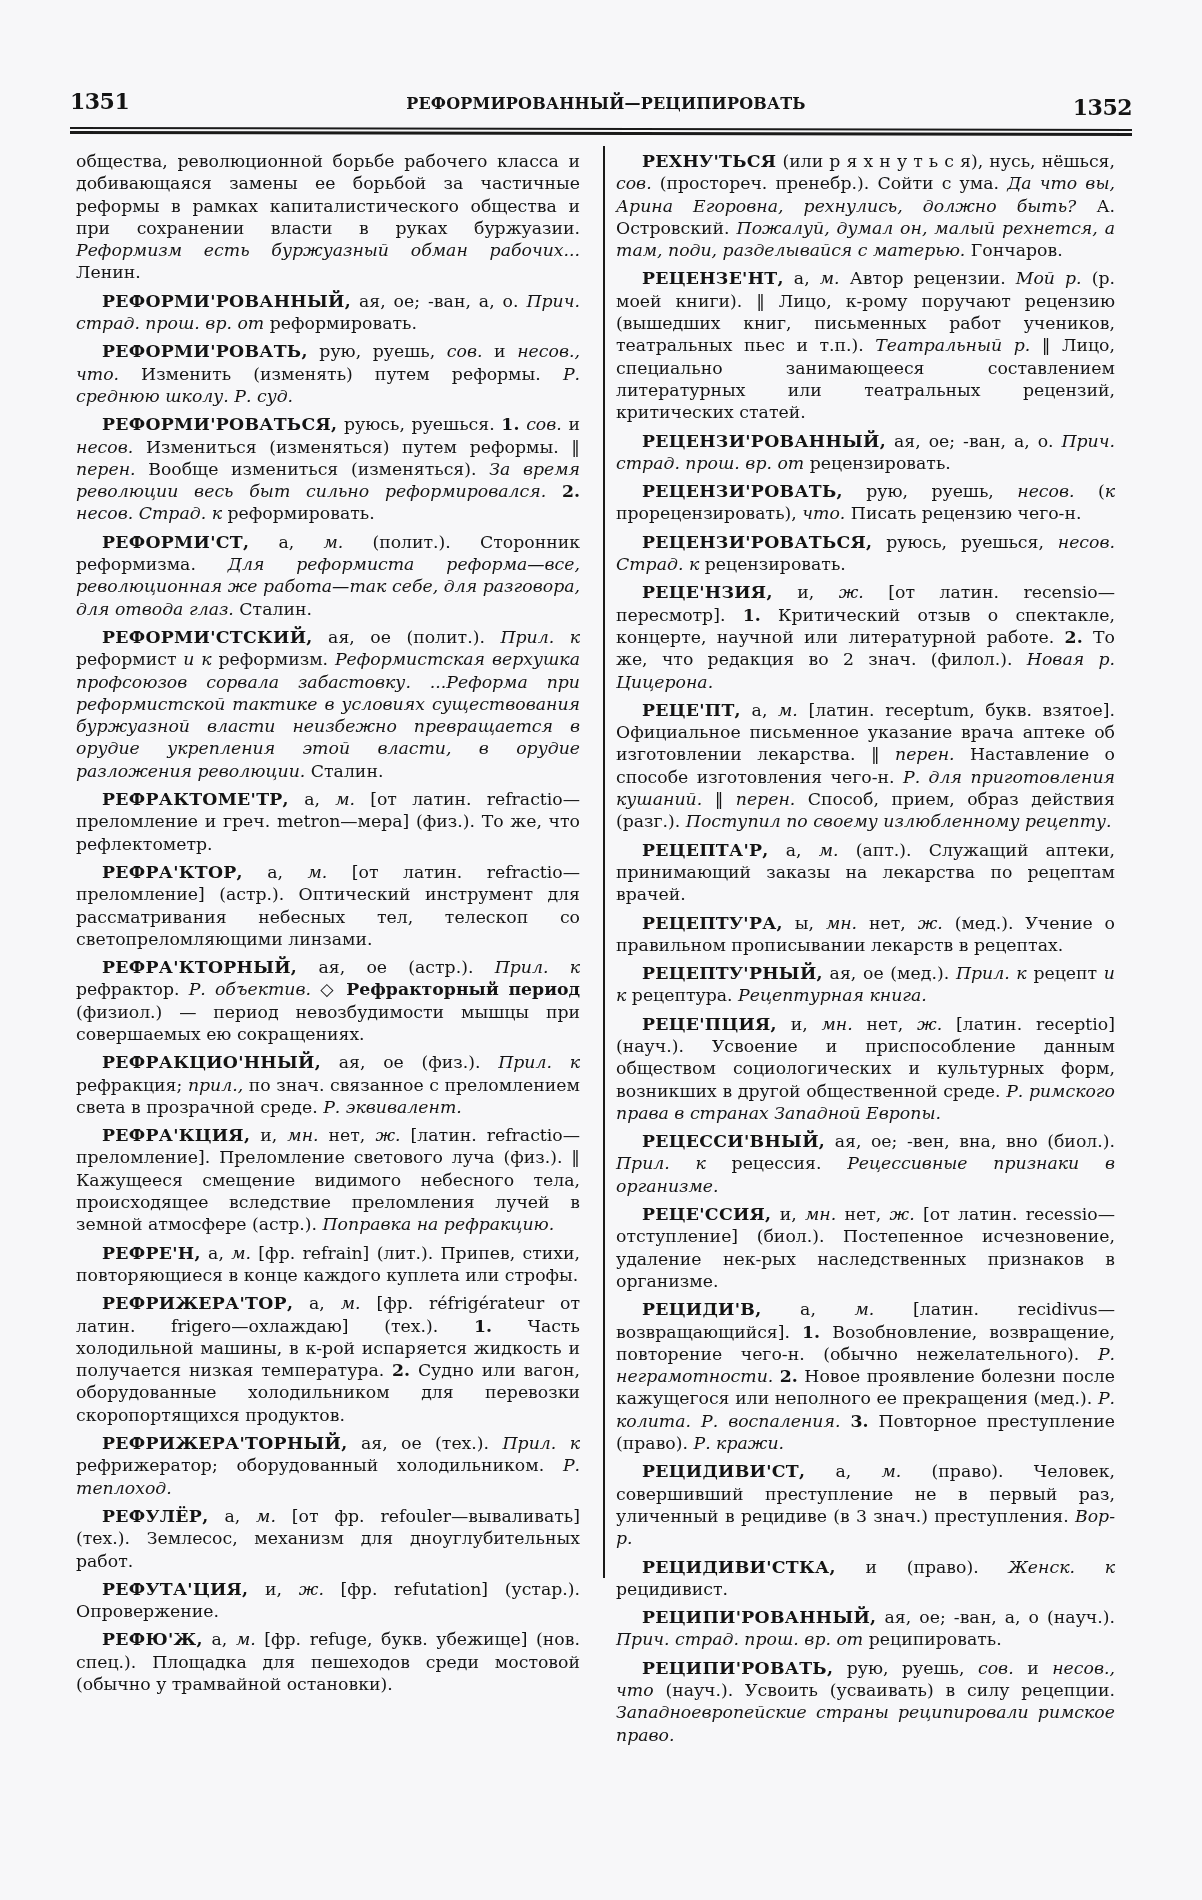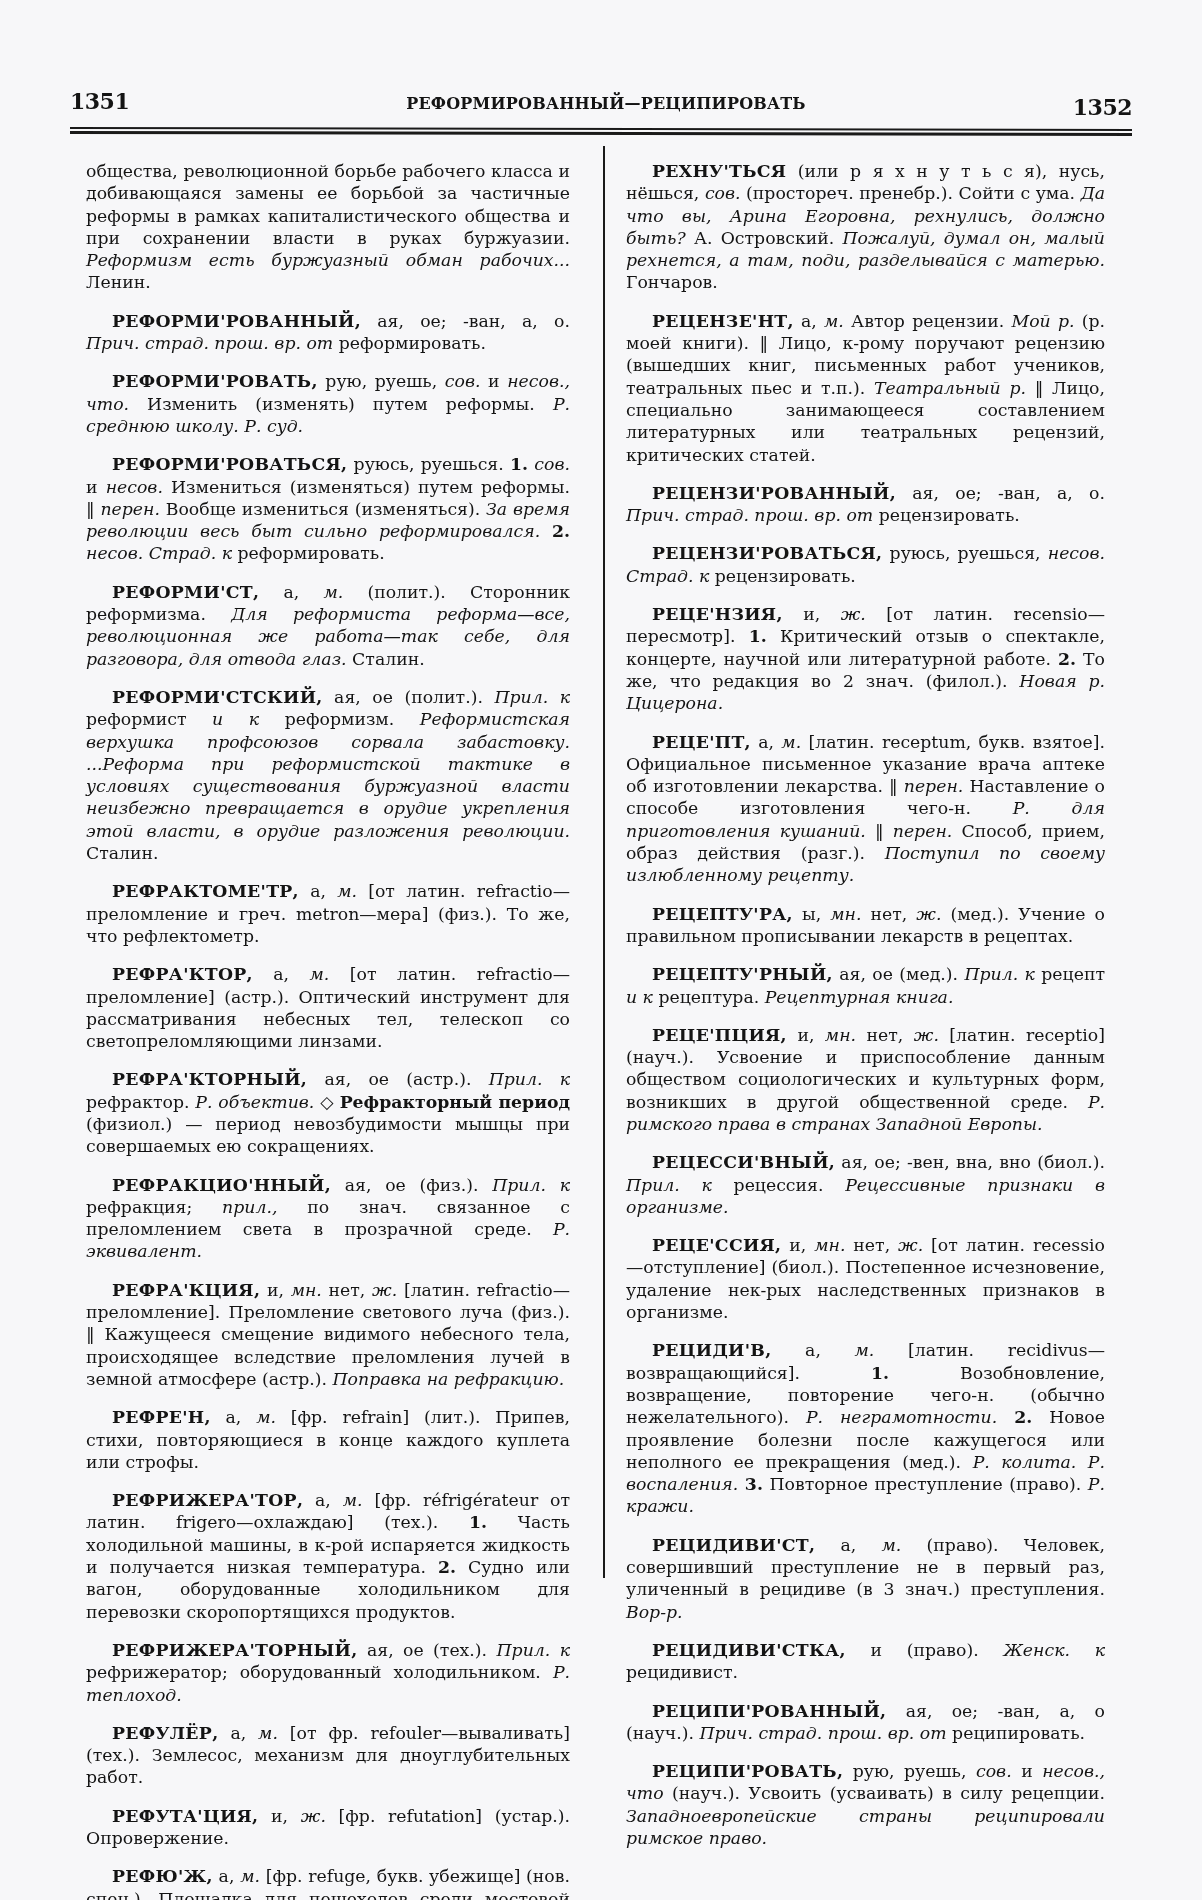--- a/index.html
+++ b/index.html
@@ -34,21 +34,21 @@
       position: absolute; top: 144px;
       font-size: 17.3px; line-height: 22.3px;
       text-align: justify; hyphens: manual;
     }
     .col.left { left: 70px; width: 516px; }
     .col.right { left: 610px; width: 511px; }
     .col-divider {
       position: absolute; left: 603px; top: 146px; width: 2px; height: 1432px;
       background: #1a1a1a;
     }
-    .entry { margin: 16px; text-indent: 26px; }
+    .entry { margin: 6px; text-indent: 26px; }
     .entry.cont { text-indent: 0; }
     .hw { font-weight: bold; letter-spacing: 0.3px; }
     .it { font-style: italic; }
     .b { font-weight: bold; }
   </style>
 </head>
 <body>
 
 <div class="page-header">
   <span class="page-num left">1351</span>
@@ -74,23 +74,25 @@
     <p class="entry"><span class="hw">РЕФРИЖЕРА'ТОРНЫЙ,</span><span> ая, ое (тех.). </span><span class="it">Прил. к</span><span> рефрижератор; оборудованный холодильником. </span><span class="it">Р. теплоход.</span></p>
     <p class="entry"><span class="hw">РЕФУЛЁР,</span><span> а, </span><span class="it">м.</span><span> [от фр. refouler—вываливать] (тех.). Землесос, механизм для дноуглубительных работ.</span></p>
     <p class="entry"><span class="hw">РЕФУТА'ЦИЯ,</span><span> и, </span><span class="it">ж.</span><span> [фр. refutation] (устар.). Опровержение.</span></p>
     <p class="entry"><span class="hw">РЕФЮ'Ж,</span><span> а, </span><span class="it">м.</span><span> [фр. refuge, букв. убежище] (нов. спец.). Площадка для пешеходов среди мостовой (обычно у трамвайной остановки).</span></p>
   </div>
 <div class="col-divider"></div>
 <div class="col right" id="col-right">
     <p class="entry"><span class="hw">РЕХНУ'ТЬСЯ</span><span> (или р я х н у т ь с я), нусь, нёшься, </span><span class="it">сов.</span><span> (простореч. пренебр.). Сойти с ума. </span><span class="it">Да что вы, Арина Егоровна, рехнулись, должно быть?</span><span> А. Островский. </span><span class="it">Пожалуй, думал он, малый рехнется, а там, поди, разделывайся с матерью.</span><span> Гончаров.</span></p>
     <p class="entry"><span class="hw">РЕЦЕНЗЕ'НТ,</span><span> а, </span><span class="it">м.</span><span> Автор рецензии. </span><span class="it">Мой р.</span><span> (р. моей книги). ‖ Лицо, к-рому поручают рецензию (вышедших книг, письменных работ учеников, театральных пьес и т.п.). </span><span class="it">Театральный р.</span><span> ‖ Лицо, специально занимающееся составлением литературных или театральных рецензий, критических статей.</span></p>
     <p class="entry"><span class="hw">РЕЦЕНЗИ'РОВАННЫЙ,</span><span> ая, ое; -ван, а, о. </span><span class="it">Прич. страд. прош. вр. от</span><span> рецензировать.</span></p>
+    <p class="entry"><span class="hw">РЕЦЕНЗИ'РОВАТЬ,</span><span> рую, руешь, </span><span class="it">несов.</span><span> (</span><span class="it">к</span><span> прорецензировать), </span><span class="it">что.</span><span> Писать рецензию чего-н.</span></p>
     <p class="entry"><span class="hw">РЕЦЕНЗИ'РОВАТЬСЯ,</span><span> руюсь, руешься, </span><span class="it">несов. Страд. к</span><span> рецензировать.</span></p>
     <p class="entry"><span class="hw">РЕЦЕ'НЗИЯ,</span><span> и, </span><span class="it">ж.</span><span> [от латин. recensio—пересмотр]. </span><span class="b">1.</span><span> Критический отзыв о спектакле, концерте, научной или литературной работе. </span><span class="b">2.</span><span> То же, что редакция во 2 знач. (филол.). </span><span class="it">Новая р. Цицерона.</span></p>
     <p class="entry"><span class="hw">РЕЦЕ'ПТ,</span><span> а, </span><span class="it">м.</span><span> [латин. receptum, букв. взятое]. Официальное письменное указание врача аптеке об изготовлении лекарства. ‖ </span><span class="it">перен.</span><span> Наставление о способе изготовления чего-н. </span><span class="it">Р. для приготовления кушаний.</span><span> ‖ </span><span class="it">перен.</span><span> Способ, прием, образ действия (разг.). </span><span class="it">Поступил по своему излюбленному рецепту.</span></p>
+    <p class="entry"><span class="hw">РЕЦЕПТА'Р,</span><span> а, </span><span class="it">м.</span><span> (апт.). Служащий аптеки, принимающий заказы на лекарства по рецептам врачей.</span></p>
     <p class="entry"><span class="hw">РЕЦЕПТУ'РА,</span><span> ы, </span><span class="it">мн.</span><span> нет, </span><span class="it">ж.</span><span> (мед.). Учение о правильном прописывании лекарств в рецептах.</span></p>
     <p class="entry"><span class="hw">РЕЦЕПТУ'РНЫЙ,</span><span> ая, ое (мед.). </span><span class="it">Прил. к</span><span> рецепт </span><span class="it">и к</span><span> рецептура. </span><span class="it">Рецептурная книга.</span></p>
     <p class="entry"><span class="hw">РЕЦЕ'ПЦИЯ,</span><span> и, </span><span class="it">мн.</span><span> нет, </span><span class="it">ж.</span><span> [латин. receptio] (науч.). Усвоение и приспособление данным обществом социологических и культурных форм, возникших в другой общественной среде. </span><span class="it">Р. римского права в странах Западной Европы.</span></p>
     <p class="entry"><span class="hw">РЕЦЕССИ'ВНЫЙ,</span><span> ая, ое; -вен, вна, вно (биол.). </span><span class="it">Прил. к</span><span> рецессия. </span><span class="it">Рецессивные признаки в организме.</span></p>
     <p class="entry"><span class="hw">РЕЦЕ'ССИЯ,</span><span> и, </span><span class="it">мн.</span><span> нет, </span><span class="it">ж.</span><span> [от латин. recessio—отступление] (биол.). Постепенное исчезновение, удаление нек-рых наследственных признаков в организме.</span></p>
     <p class="entry"><span class="hw">РЕЦИДИ'В,</span><span> а, </span><span class="it">м.</span><span> [латин. recidivus—возвращающийся]. </span><span class="b">1.</span><span> Возобновление, возвращение, повторение чего-н. (обычно нежелательного). </span><span class="it">Р. неграмотности.</span><span> </span><span class="b">2.</span><span> Новое проявление болезни после кажущегося или неполного ее прекращения (мед.). </span><span class="it">Р. колита. Р. воспаления.</span><span> </span><span class="b">3.</span><span> Повторное преступление (право). </span><span class="it">Р. кражи.</span></p>
     <p class="entry"><span class="hw">РЕЦИДИВИ'СТ,</span><span> а, </span><span class="it">м.</span><span> (право). Человек, совершивший преступление не в первый раз, уличенный в рецидиве (в 3 знач.) преступления. </span><span class="it">Вор-р.</span></p>
     <p class="entry"><span class="hw">РЕЦИДИВИ'СТКА,</span><span> и (право). </span><span class="it">Женск. к</span><span> рецидивист.</span></p>
     <p class="entry"><span class="hw">РЕЦИПИ'РОВАННЫЙ,</span><span> ая, ое; -ван, а, о (науч.). </span><span class="it">Прич. страд. прош. вр. от</span><span> реципировать.</span></p>
     <p class="entry"><span class="hw">РЕЦИПИ'РОВАТЬ,</span><span> рую, руешь, </span><span class="it">сов.</span><span> и </span><span class="it">несов., что</span><span> (науч.). Усвоить (усваивать) в силу рецепции. </span><span class="it">Западноевропейские страны реципировали римское право.</span></p>

